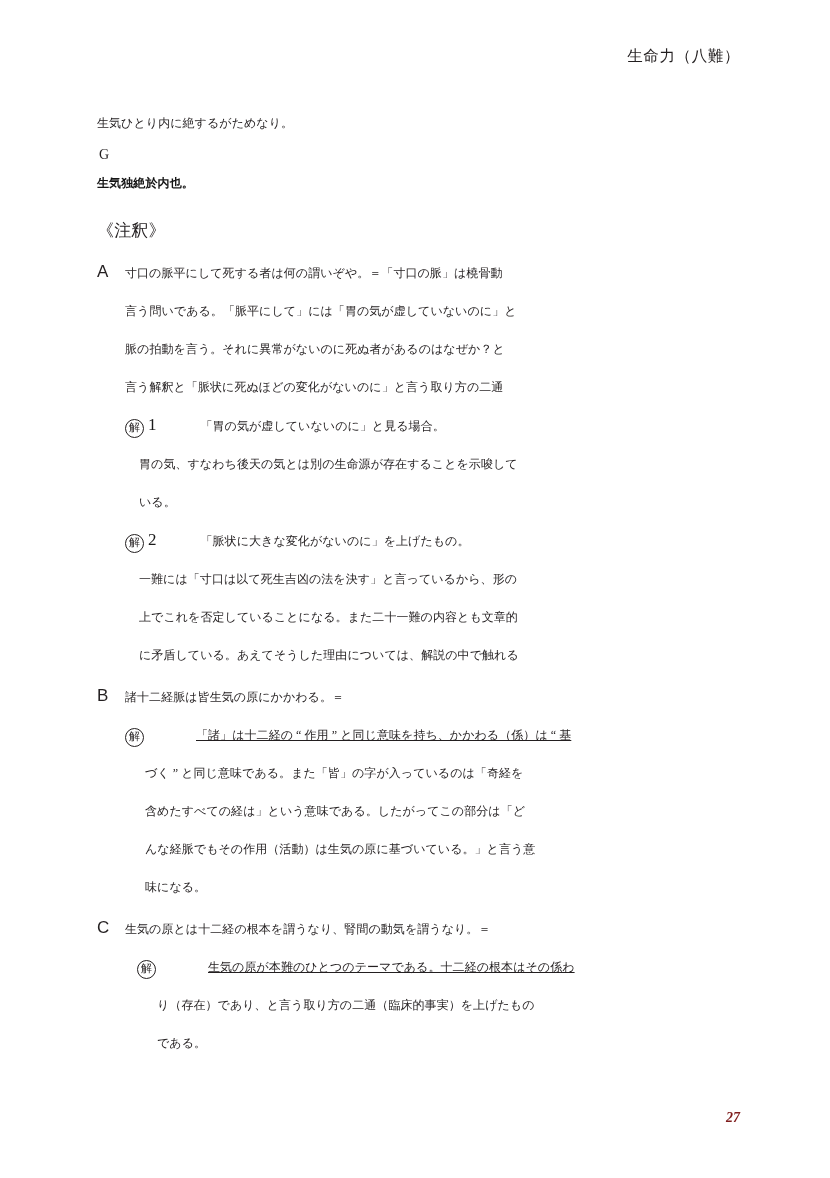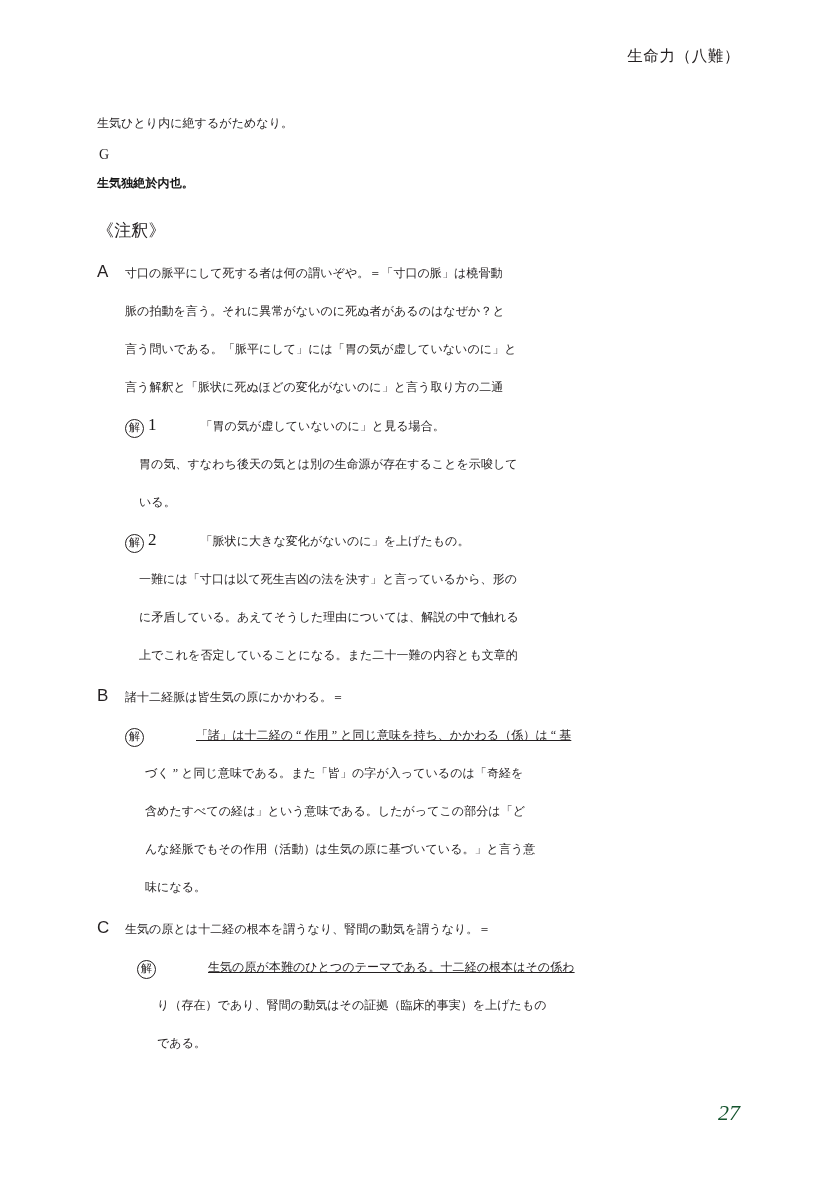--- a/index.html
+++ b/index.html
@@ -153,22 +153,23 @@
     padding-left: 20px;
   }
 
   
   .folio {
     position: absolute;
     right: 90px;
     bottom: 44px;
     font-family: "Liberation Serif", "DejaVu Serif", serif;
     font-style: italic;
-    font-size: 22px;
-    color: #14532d;
+    font-size: 14px;
+    color: #7f1d1d;
+    font-weight: bold;
   }
 </style>
 </head>
 <body>
 
 <div class="page">
 
   <div class="running-head">生命力（八難）</div>
 
   <div class="content">
@@ -181,43 +182,43 @@
 
     <div class="line section-head">《注釈》</div>
 
     <div class="item">
       <div class="item-line">
         <span class="item-letter">A</span>
         <span class="item-body">
           <span class="line">寸口の脈平にして死する者は何の謂いぞや。＝「寸口の脈」は橈骨動</span>
         </span>
       </div>
+      <div class="line hang">言う問いである。「脈平にして」には「胃の気が虚していないのに」と</div>
       <div class="line hang">脈の拍動を言う。それに異常がないのに死ぬ者があるのはなぜか？と</div>
-      <div class="line hang">言う問いである。「脈平にして」には「胃の気が虚していないのに」と</div>
       <div class="line hang">言う解釈と「脈状に死ぬほどの変化がないのに」と言う取り方の二通</div>
 
       <div class="kai-block">
         <div class="kai-first">
           <span class="kai-mark">解</span>
           <span class="kai-num">1</span>
           <span class="kai-text line">「胃の気が虚していないのに」と見る場合。</span>
         </div>
         <div class="line kai-cont num">胃の気、すなわち後天の気とは別の生命源が存在することを示唆して</div>
         <div class="line kai-cont num">いる。</div>
       </div>
 
       <div class="kai-block">
         <div class="kai-first">
           <span class="kai-mark">解</span>
           <span class="kai-num">2</span>
           <span class="kai-text line">「脈状に大きな変化がないのに」を上げたもの。</span>
         </div>
         <div class="line kai-cont num">一難には「寸口は以て死生吉凶の法を決す」と言っているから、形の</div>
+        <div class="line kai-cont num">上でこれを否定していることになる。また二十一難の内容とも文章的</div>
         <div class="line kai-cont num">に矛盾している。あえてそうした理由については、解説の中で触れる</div>
-        <div class="line kai-cont num">上でこれを否定していることになる。また二十一難の内容とも文章的</div>
       </div>
     </div>
 
     <div class="item">
       <div class="item-line">
         <span class="item-letter">B</span>
         <span class="item-body">
           <span class="line">諸十二経脈は皆生気の原にかかわる。＝</span>
         </span>
       </div>
@@ -240,21 +241,21 @@
         <span class="item-body">
           <span class="line">生気の原とは十二経の根本を謂うなり、腎間の動気を謂うなり。＝</span>
         </span>
       </div>
 
       <div class="kai-block deep">
         <div class="kai-first">
           <span class="kai-mark">解</span>
           <span class="kai-text line gap">生気の原が本難のひとつのテーマである。十二経の根本はその係わ</span>
         </div>
-        <div class="line kai-cont wide">り（存在）であり、腎間の動気はその証拠（臨床的事実）を上げたもの</div>
+        <div class="line kai-cont wide">り（存在）であり、と言う取り方の二通（臨床的事実）を上げたもの</div>
         <div class="line kai-cont wide">である。</div>
       </div>
     </div>
 
   </div>
 
   <div class="folio">27</div>
 
 </div>
 

